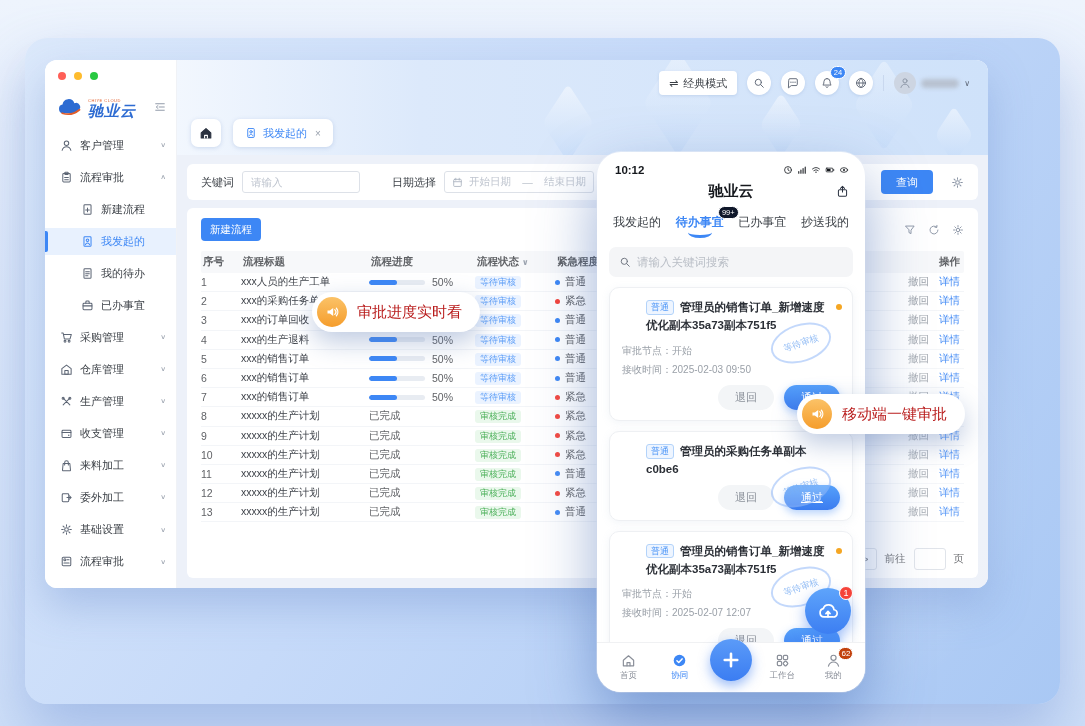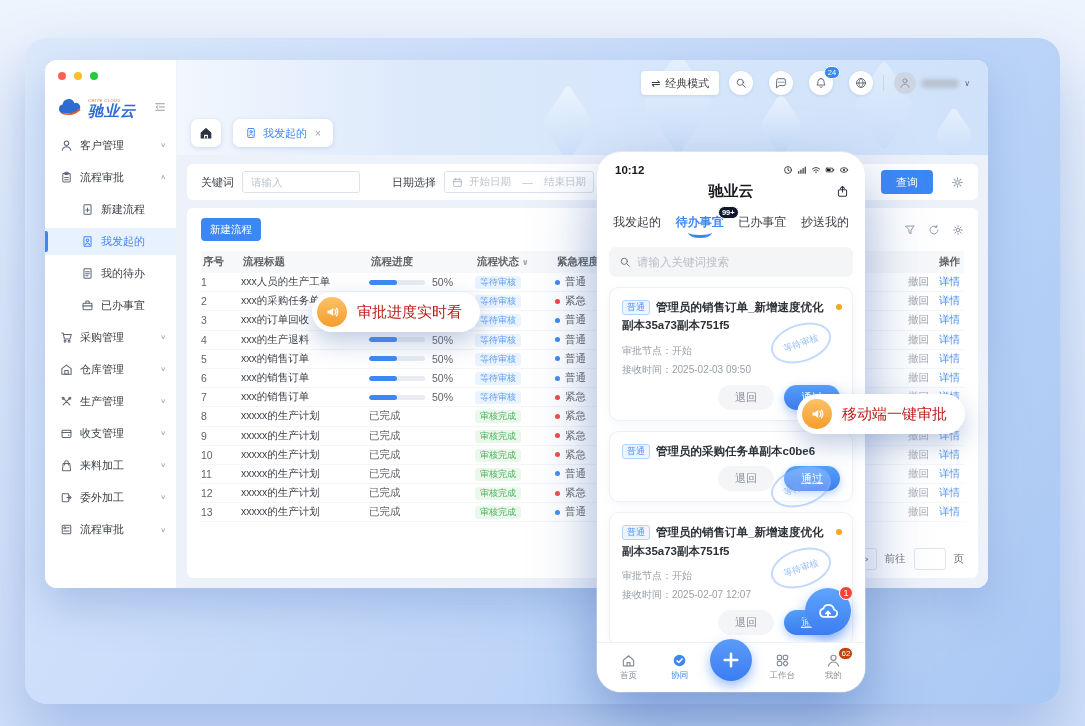--- a/index.html
+++ b/index.html
@@ -132,30 +132,30 @@
   .p-sicons { margin-left:auto; display:flex; gap:4px; align-items:center; color:#15181d; font-size:10px; }
   .p-titlebar { position:relative; height:30px; display:flex; align-items:center; justify-content:center; }
   .p-title { font-size:15px; font-weight:bold; color:#15181d; }
   .p-share { position:absolute; right:16px; color:#2b3240; font-size:13px; cursor:pointer; display:inline-flex; }
   .p-tabs { display:flex; justify-content:space-between; padding:8px 16px 10px 16px; }
   .ptab { position:relative; font-size:12px; color:#3a3f45; cursor:pointer; }
   .ptab.active { color:#3d87f5; font-weight:bold; }
   .ptab.active::after { content:""; position:absolute; left:50%; transform:translateX(-50%); bottom:-7px;
     width:24px; height:8px; border-bottom:3px solid #3d87f5; border-radius:50%; }
   .ptab .pbadge { position:absolute; top:-8px; right:-15px; background:#0f172a; color:#fff; font-size:7.5px;
-    padding:1px 3px; border-radius:7px; border:1px solid #fff; font-weight:bold; }
+    padding:1px 3px; border-radius:7px; border:1px solid #fff; font-weight:normal; }
   .p-search { margin:6px 12px 10px 12px; height:30px; background:#f4f5f7; border-radius:7px; display:flex;
     align-items:center; padding:0 10px; gap:6px; }
   .p-search .mag { color:#6b727d; font-size:12px; display:inline-flex; }
   .p-search input { border:none; background:transparent; outline:none; font-size:11.5px; width:100%; color:#3a3f45;}
   .p-search input::placeholder { color:#b9bec6; }
   .p-cards { padding:0 12px; display:flex; flex-direction:column; gap:10px; }
   .pcard { position:relative; border:1px solid #eef0f3; border-radius:10px; padding:10px 12px;
     box-shadow:0 2px 8px rgba(150,170,200,.12); background:#fff; }
-  .pc-title { font-size:11.5px; font-weight:bold; color:#2b2f36; line-height:1.6; padding-right:10px; }
+  .pc-title { font-size:11.5px; font-weight:bold; color:#2b2f36; line-height:1.6; padding-right:10px;margin-left:24px; }
   .pc-tag { display:inline-block; vertical-align:1px; font-size:9px; font-weight:normal; color:#4d96f7;
     background:#eef5ff; border:1px solid #b3d3fa; border-radius:3px; padding:1px 4px; margin-right:6px; line-height:1.2;}
   .pc-dot { position:absolute; right:10px; top:16px; width:6px; height:6px; border-radius:50%; background:#f5a623; }
   .pc-stamp { position:absolute; right:20px; top:36px; width:62px; height:38px; border:2px solid rgba(125,172,245,.55);
     border-radius:50%; transform:rotate(-18deg); display:flex; align-items:center; justify-content:center;
     color:#7fb0f3; font-size:9px; opacity:.85; background:rgba(255,255,255,.25); }
   .pc-field { font-size:10px; color:#9aa0a8; line-height:1.9; }
   .pc-fields { margin-top:6px; }
   .pc-btns { display:flex; justify-content:flex-end; gap:10px; margin-top:6px; }
   .btn-rej { width:56px; height:25px; border:none; border-radius:13px; background:#f3f5f7; color:#8b919a;
@@ -350,20 +350,30 @@
             <span class="sic">
               <svg viewBox="0 0 14 14" width="1em" height="1em" fill="none" stroke="currentColor" stroke-width="1.1" stroke-linecap="round" stroke-linejoin="round">
                 <rect x="2.4" y="3" width="7" height="8.5" rx="1"></rect>
                 <path d="M7.5 7h4.5M10.2 5.2L12 7l-1.8 1.8"></path>
               </svg>
             </span>
             <span>委外加工</span>
             <span class="caret">∨</span>
           </div>
 
+          <div class="side-item">
+            <span class="sic">
+              <svg viewBox="0 0 14 14" width="1em" height="1em" fill="none" stroke="currentColor" stroke-width="1.1" stroke-linecap="round" stroke-linejoin="round">
+                <circle cx="7" cy="7" r="2"></circle>
+                <path d="M7 1.8v1.7M7 10.5v1.7M1.8 7h1.7M10.5 7h1.7M3.3 3.3l1.2 1.2M9.5 9.5l1.2 1.2M10.7 3.3L9.5 4.5M4.5 9.5l-1.2 1.2"></path>
+              </svg>
+            </span>
+            <span>基础设置</span>
+            <span class="caret">∨</span>
+          </div>
 
           <div class="side-item">
             <span class="sic">
               <svg viewBox="0 0 14 14" width="1em" height="1em" fill="none" stroke="currentColor" stroke-width="1.1" stroke-linecap="round" stroke-linejoin="round">
                 <rect x="2.4" y="2.4" width="9.2" height="9.2" rx="1.2"></rect>
                 <circle cx="5.2" cy="5.2" r="1.1"></circle>
                 <path d="M7.5 5.2h2.3M4.2 8.6h5.6"></path>
               </svg>
             </span>
             <span>流程审批</span>
@@ -378,21 +388,21 @@
         <div class="cube" style="left:470px;top:12px;width:62px;height:62px;opacity:.4"></div>
         <div class="cube" style="left:585px;top:46px;width:38px;height:38px"></div>
         <div class="cube" style="left:680px;top:18px;width:54px;height:54px;opacity:.35"></div>
         <div class="cube" style="left:760px;top:58px;width:34px;height:34px"></div>
 
         <div class="topnav">
           <div class="mode-pill">
             <span>⇌</span>
             <span>经典模式</span>
           </div>
-          <div style="display:flex;gap:16px">
+          <div style="display:flex;gap:10px">
 
               <div class="circ">
                 <span style="display:inline-flex">
                   <svg viewBox="0 0 14 14" width="1em" height="1em" fill="none" stroke="currentColor" stroke-width="1.1" stroke-linecap="round" stroke-linejoin="round">
                     <circle cx="6.2" cy="6.2" r="3.6"></circle>
                     <path d="M9 9l3 3"></path>
                   </svg>
                 </span>
 
               </div>

